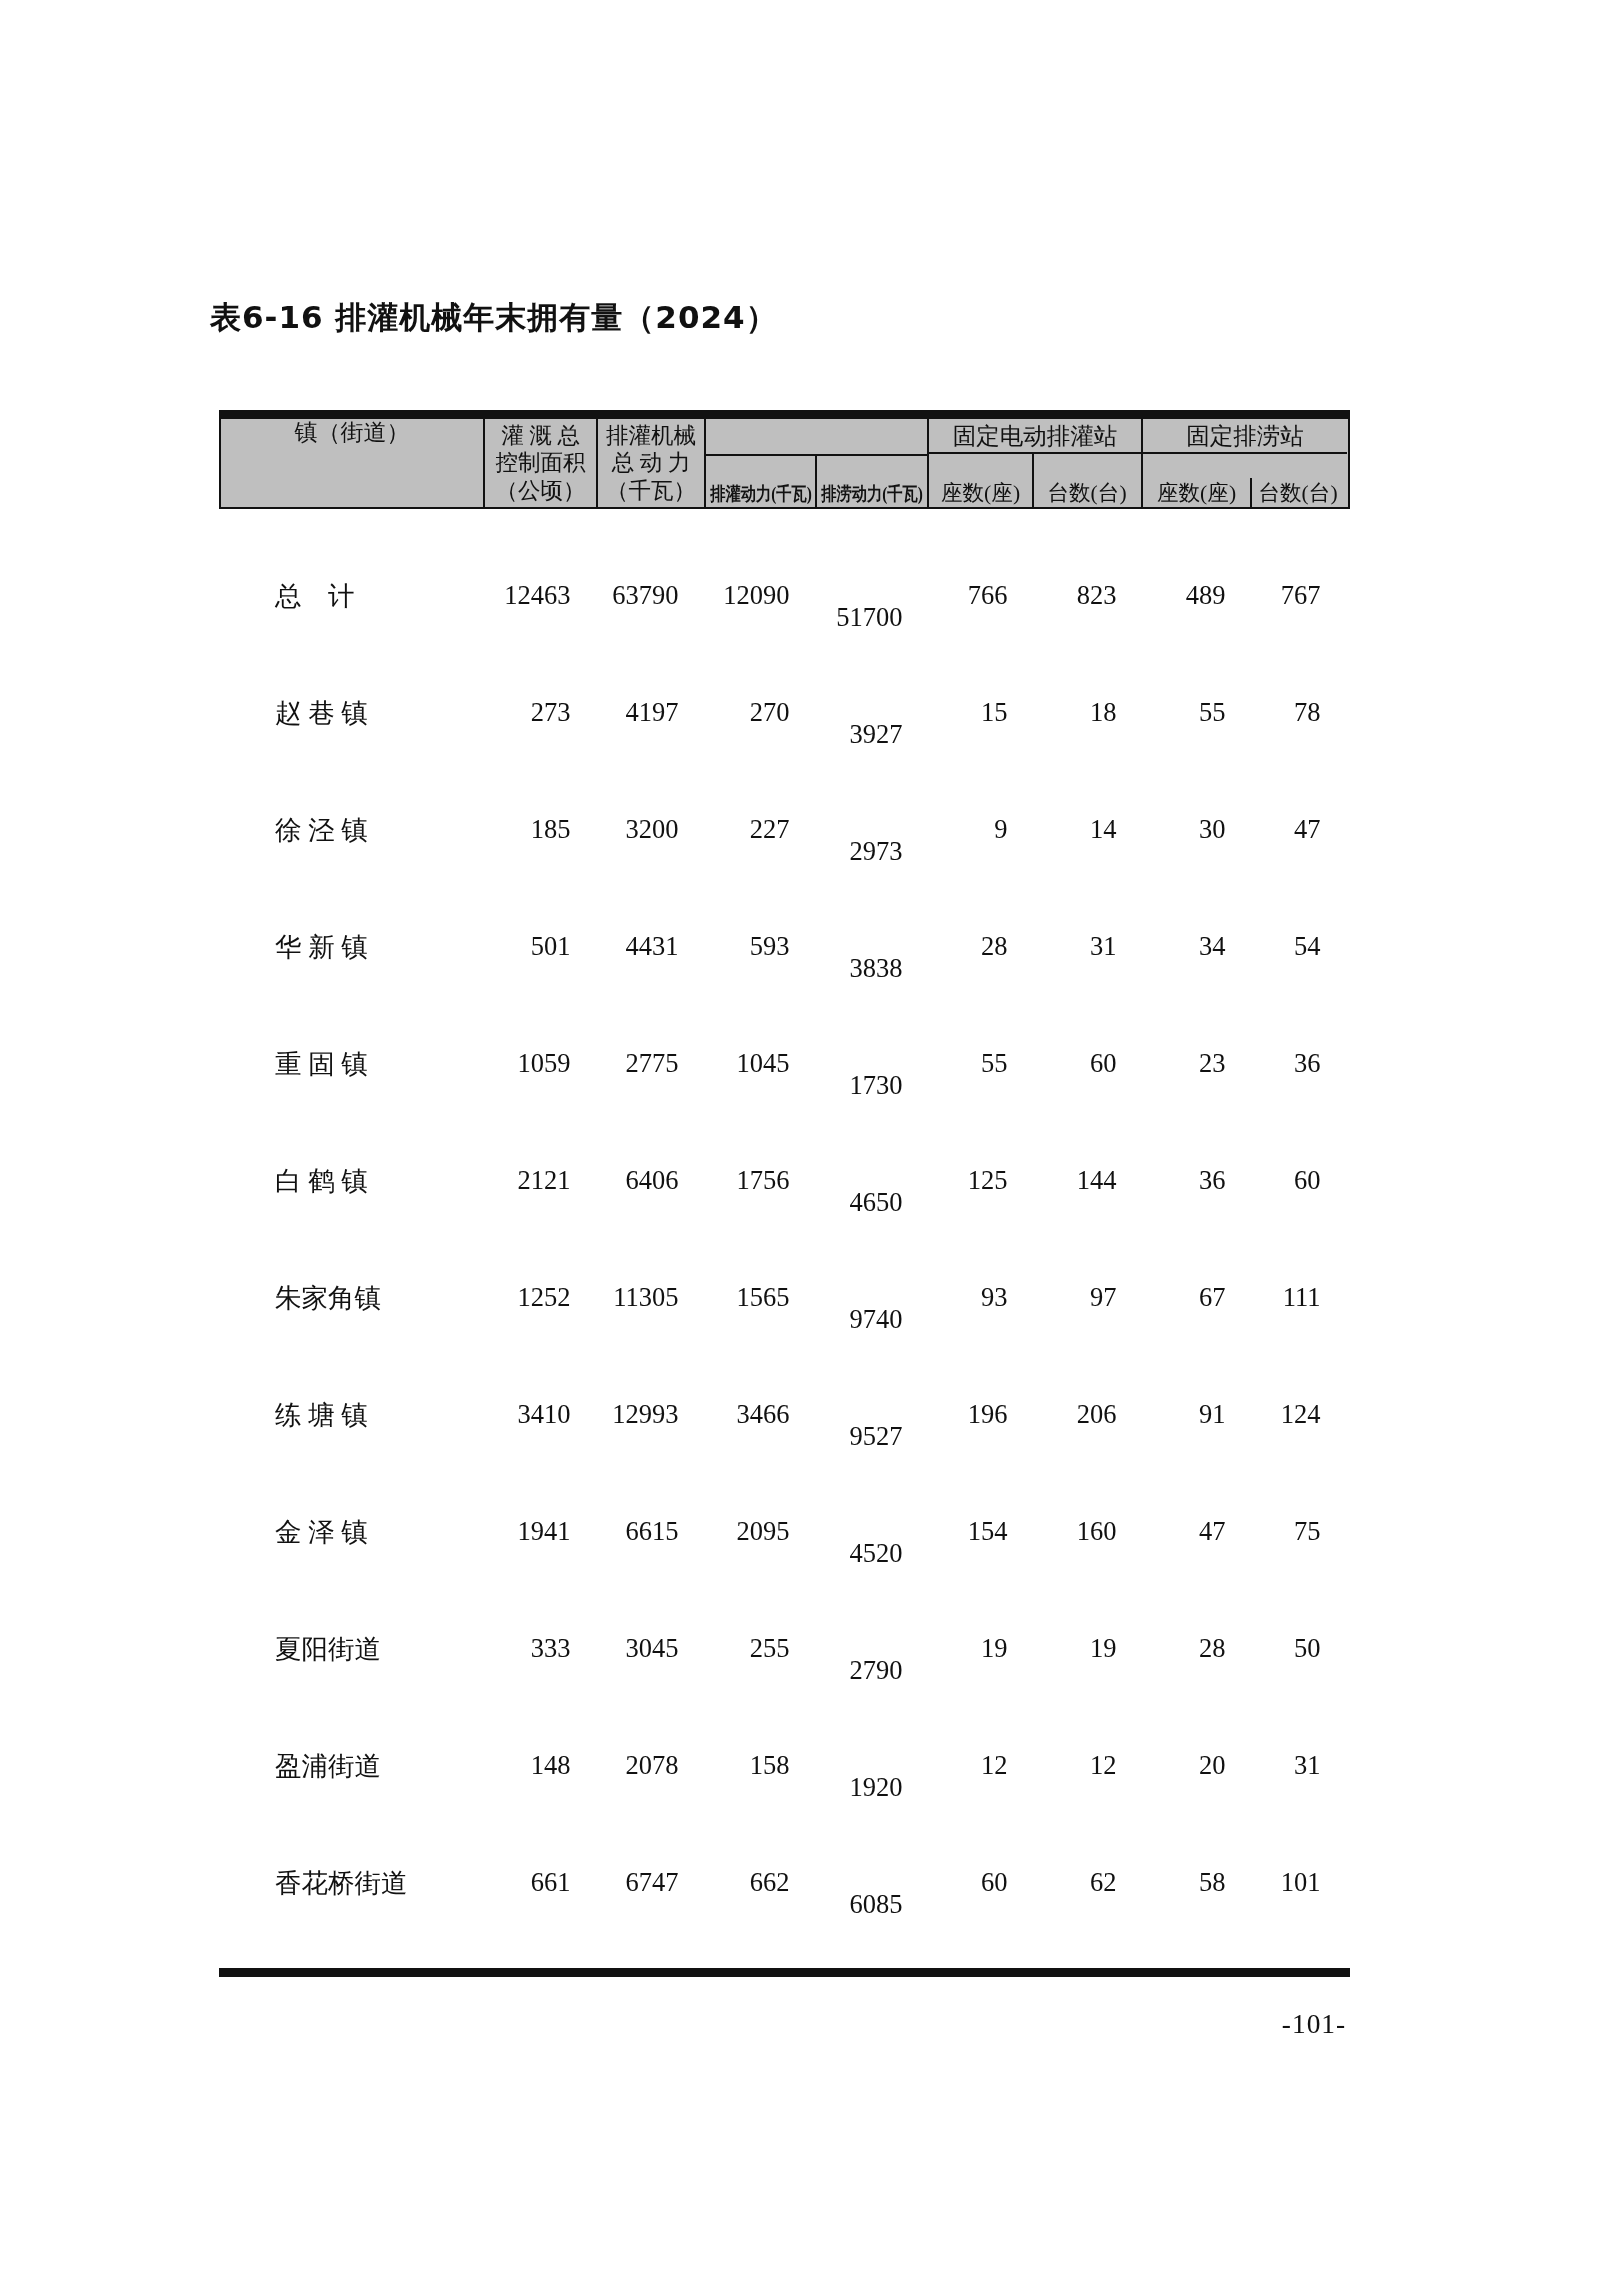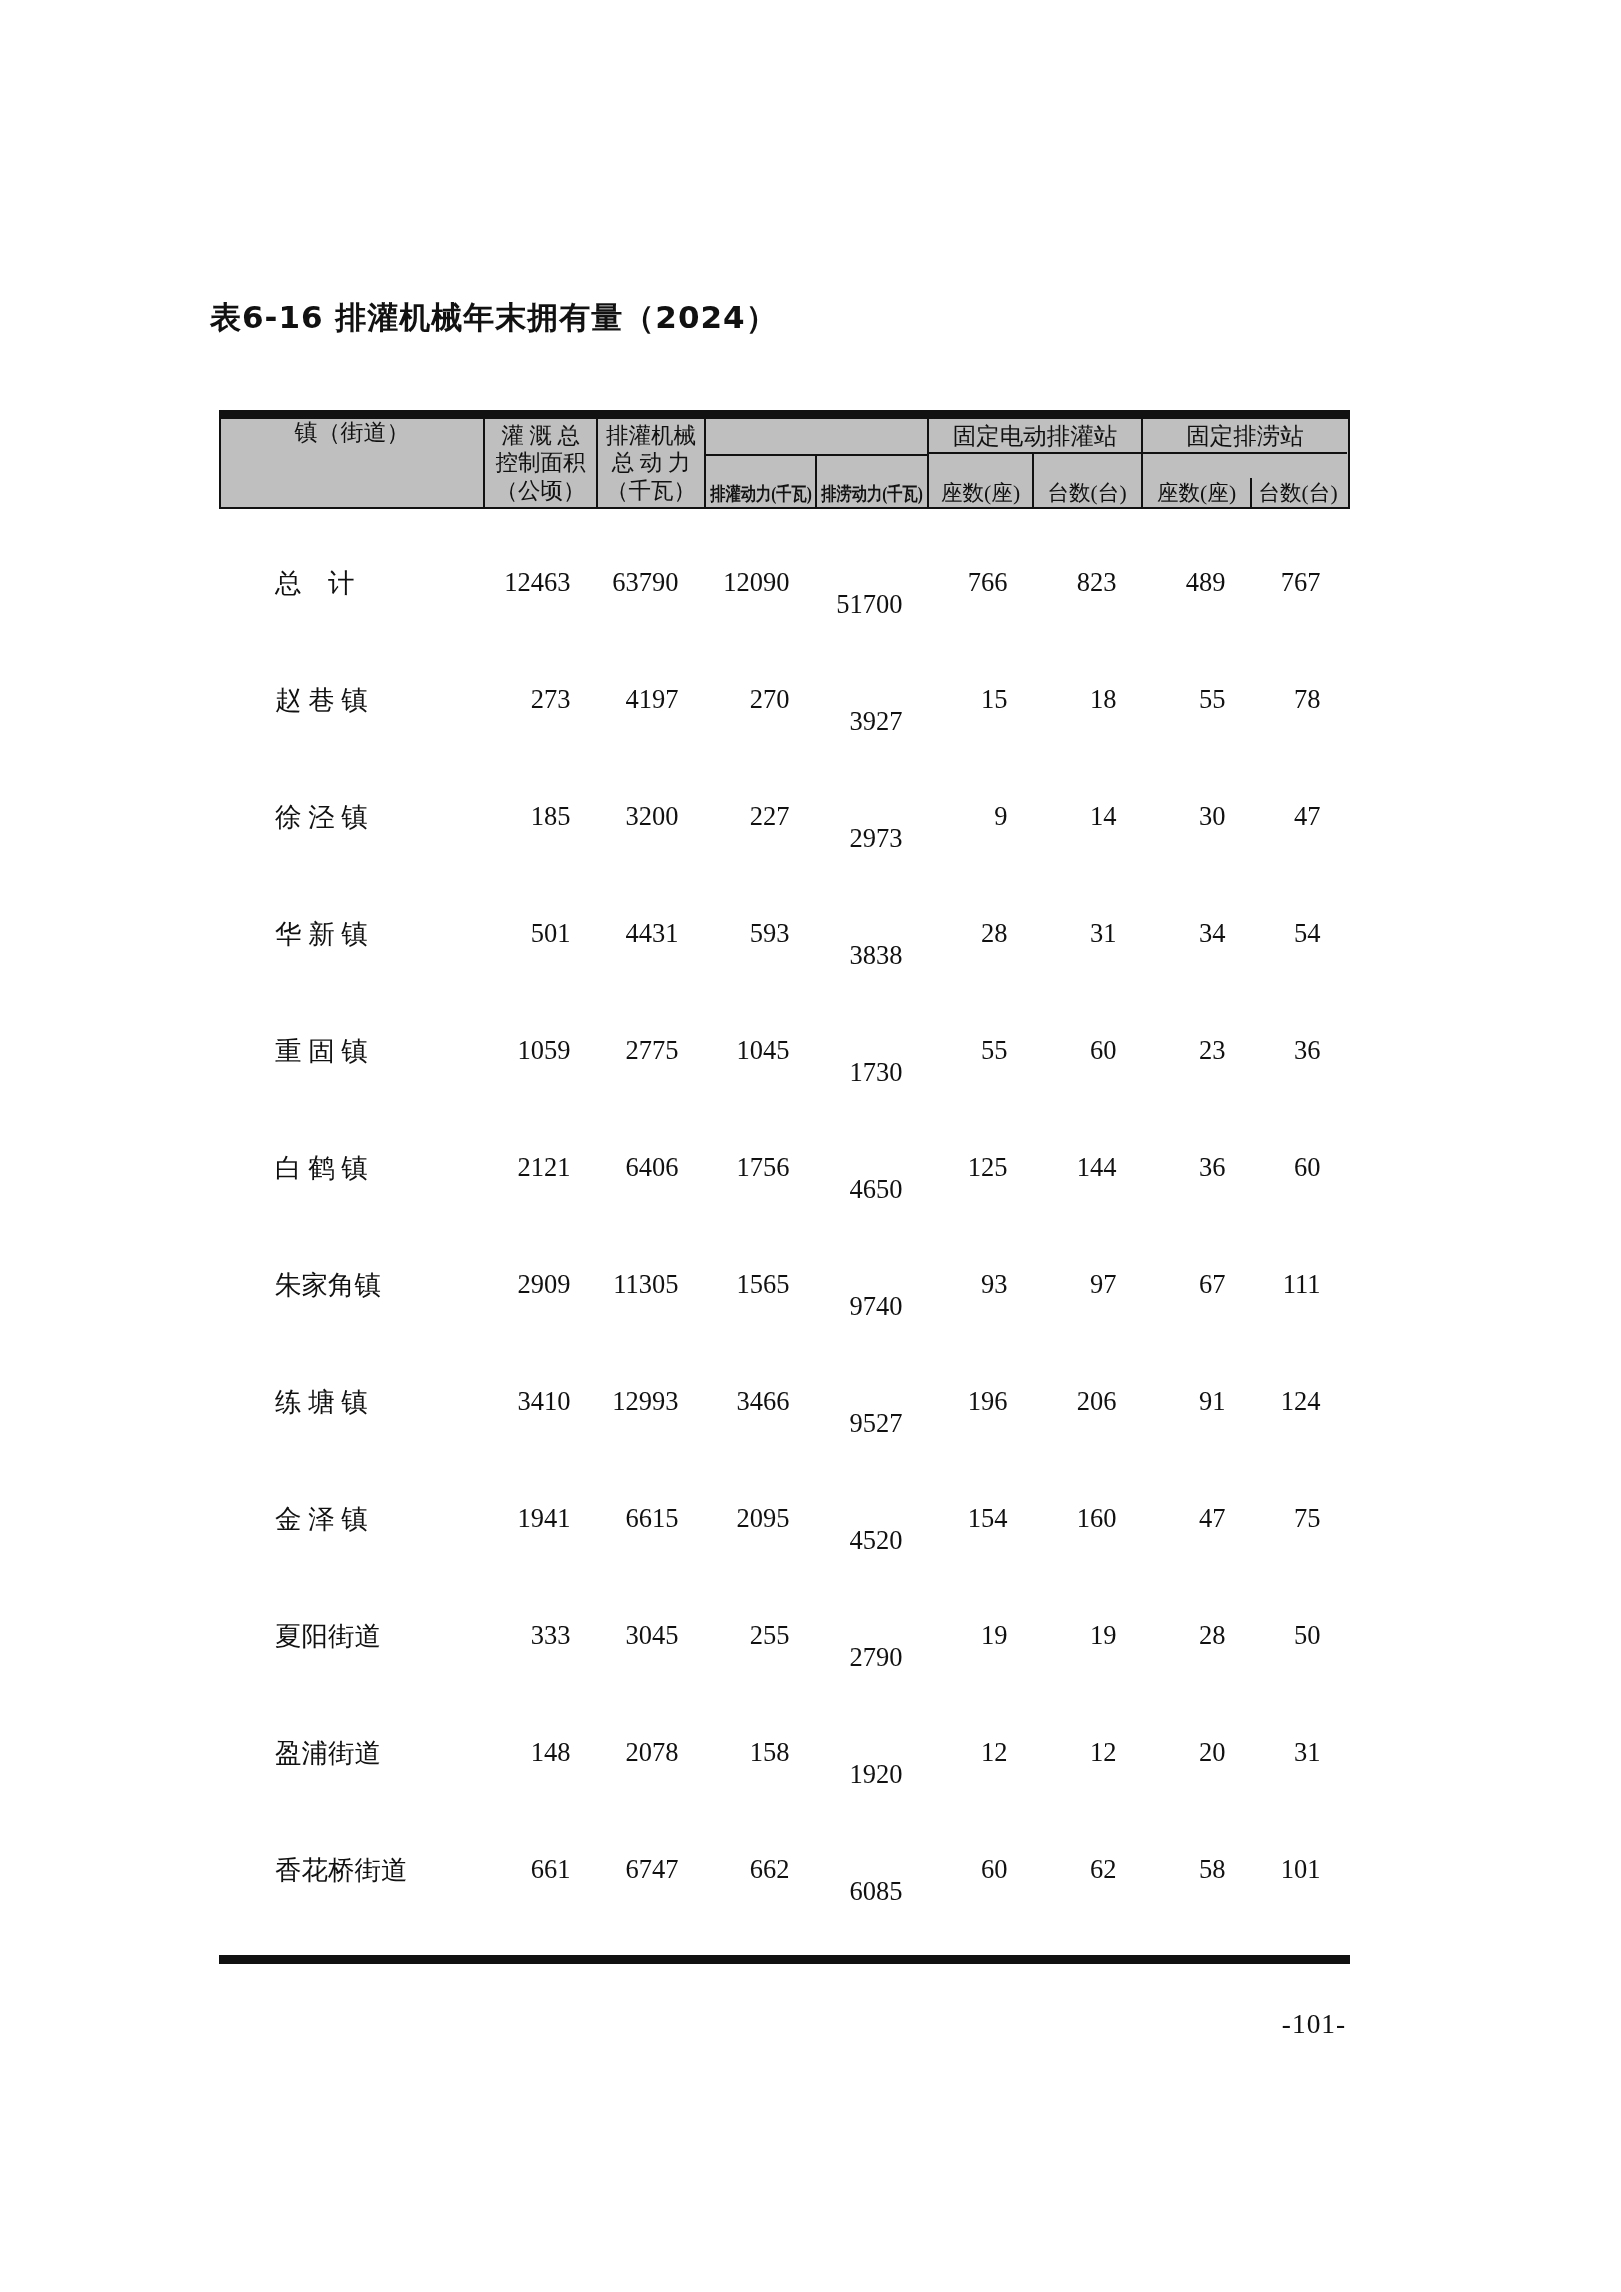--- a/index.html
+++ b/index.html
@@ -47,21 +47,21 @@
   .subcell{display:flex;align-items:flex-end;justify-content:center;
     font-size:21.6px;white-space:nowrap;}
   .sc4{width:111px;}
   .sc5{width:110px;border-radius:17px;}
   .sc6{width:105px;}
   .sc7{width:106px;}
   .sc8{width:109px;}
   .sc9{width:92px;}
   .condensed span{display:inline-block;transform:scaleX(0.82);transform-origin:center;
     font-size:18.6px;font-weight:600;}
-  .tbody{padding-top:15px;padding-bottom:26.5px;}
+  .tbody{padding-top:28px;padding-bottom:26.5px;}
   .trow{display:flex;height:117px;align-items:center;font-size:26.5px;}
   .town{width:264px;padding-left:56px;white-space:pre;}
   .num{text-align:right;padding-right:25.5px;font-size:26.5px;}
   .n2{width:113px;}
   .n3{width:108px;}
   .n4{width:111px;}
   .n5{width:113px;margin-top:44px;}
   .n6{width:105px;}
   .n7{width:109px;}
   .n8{width:109px;}
@@ -193,21 +193,21 @@
     <div class="num n4">1756</div>
     <div class="num n5">4650</div>
     <div class="num n6">125</div>
     <div class="num n7">144</div>
     <div class="num n8">36</div>
     <div class="num n9">60</div>
   </div>
 
   <div class="trow">
     <div class="town">朱家角镇</div>
-    <div class="num n2">2909</div>
+    <div class="num n2">1252</div>
     <div class="num n3">11305</div>
     <div class="num n4">1565</div>
     <div class="num n5">9740</div>
     <div class="num n6">93</div>
     <div class="num n7">97</div>
     <div class="num n8">67</div>
     <div class="num n9">111</div>
   </div>
 
   <div class="trow">

